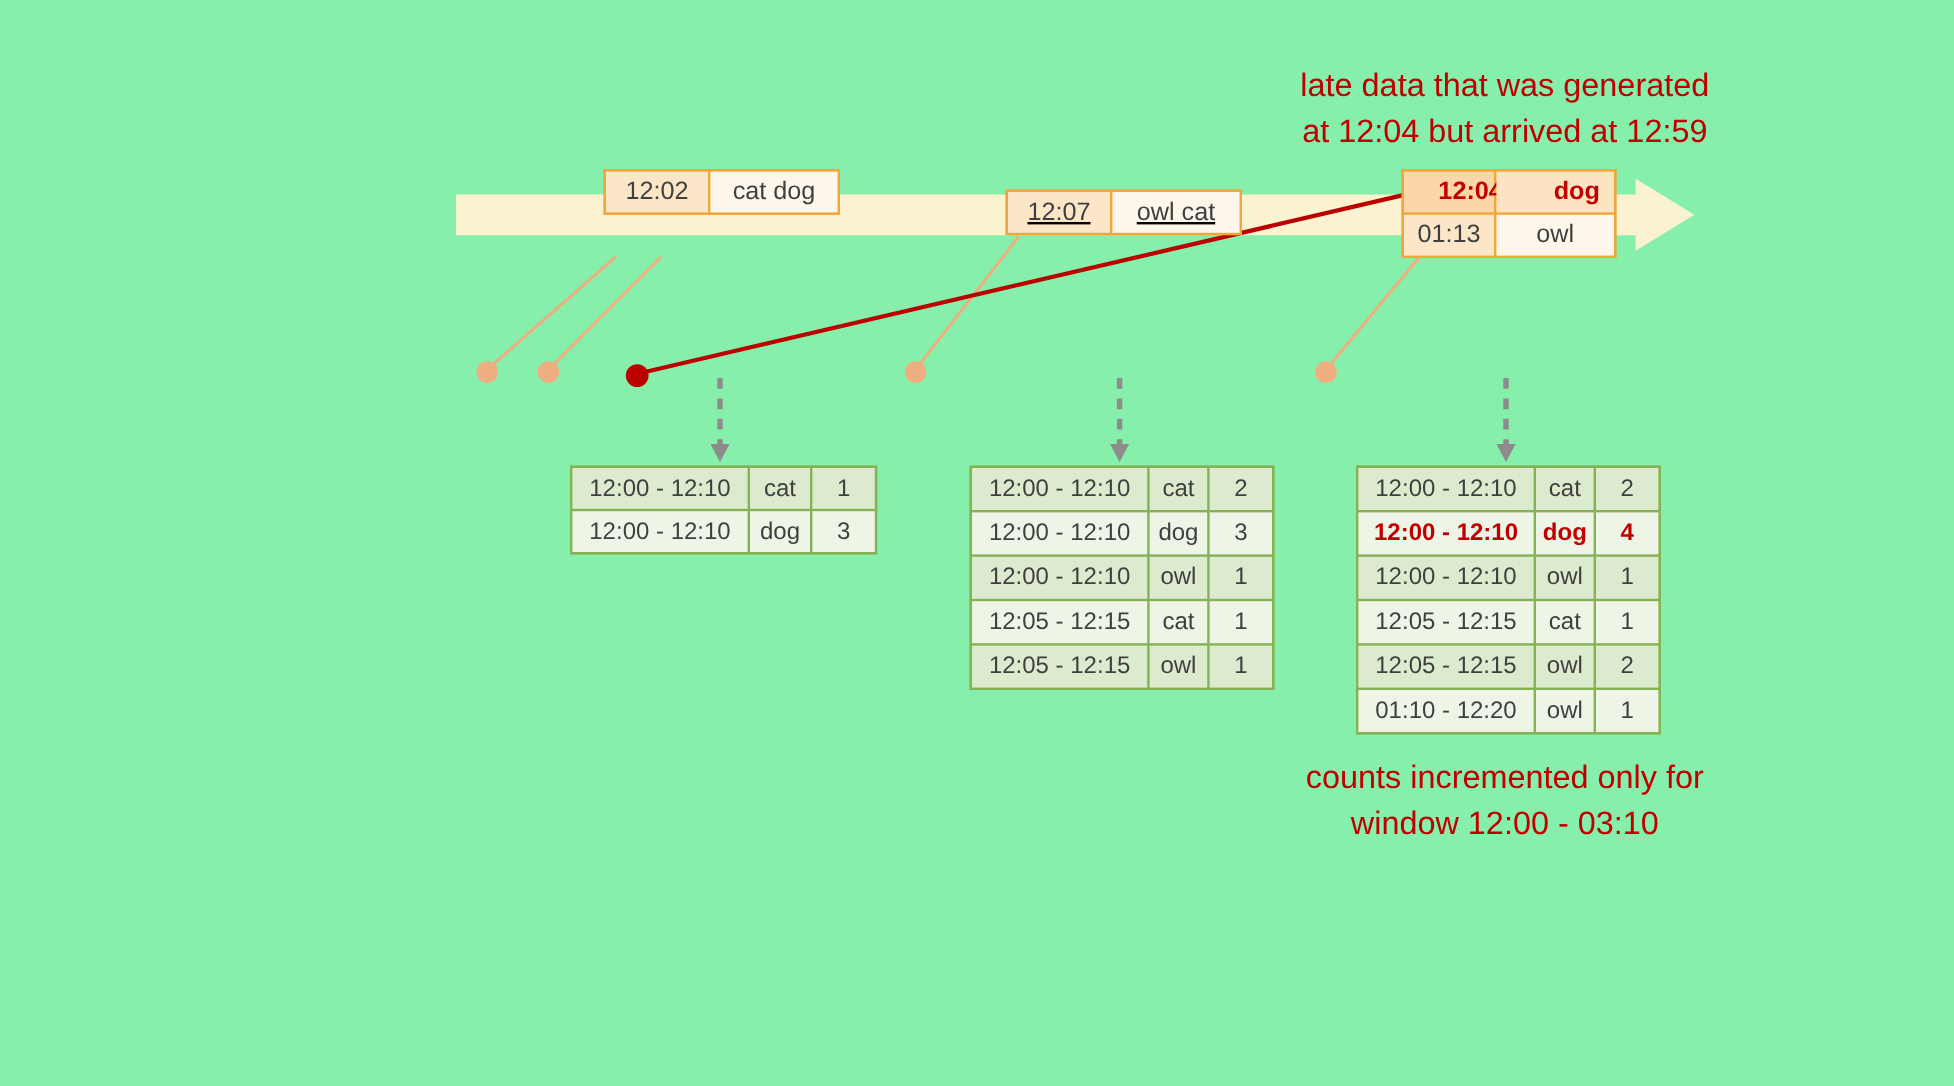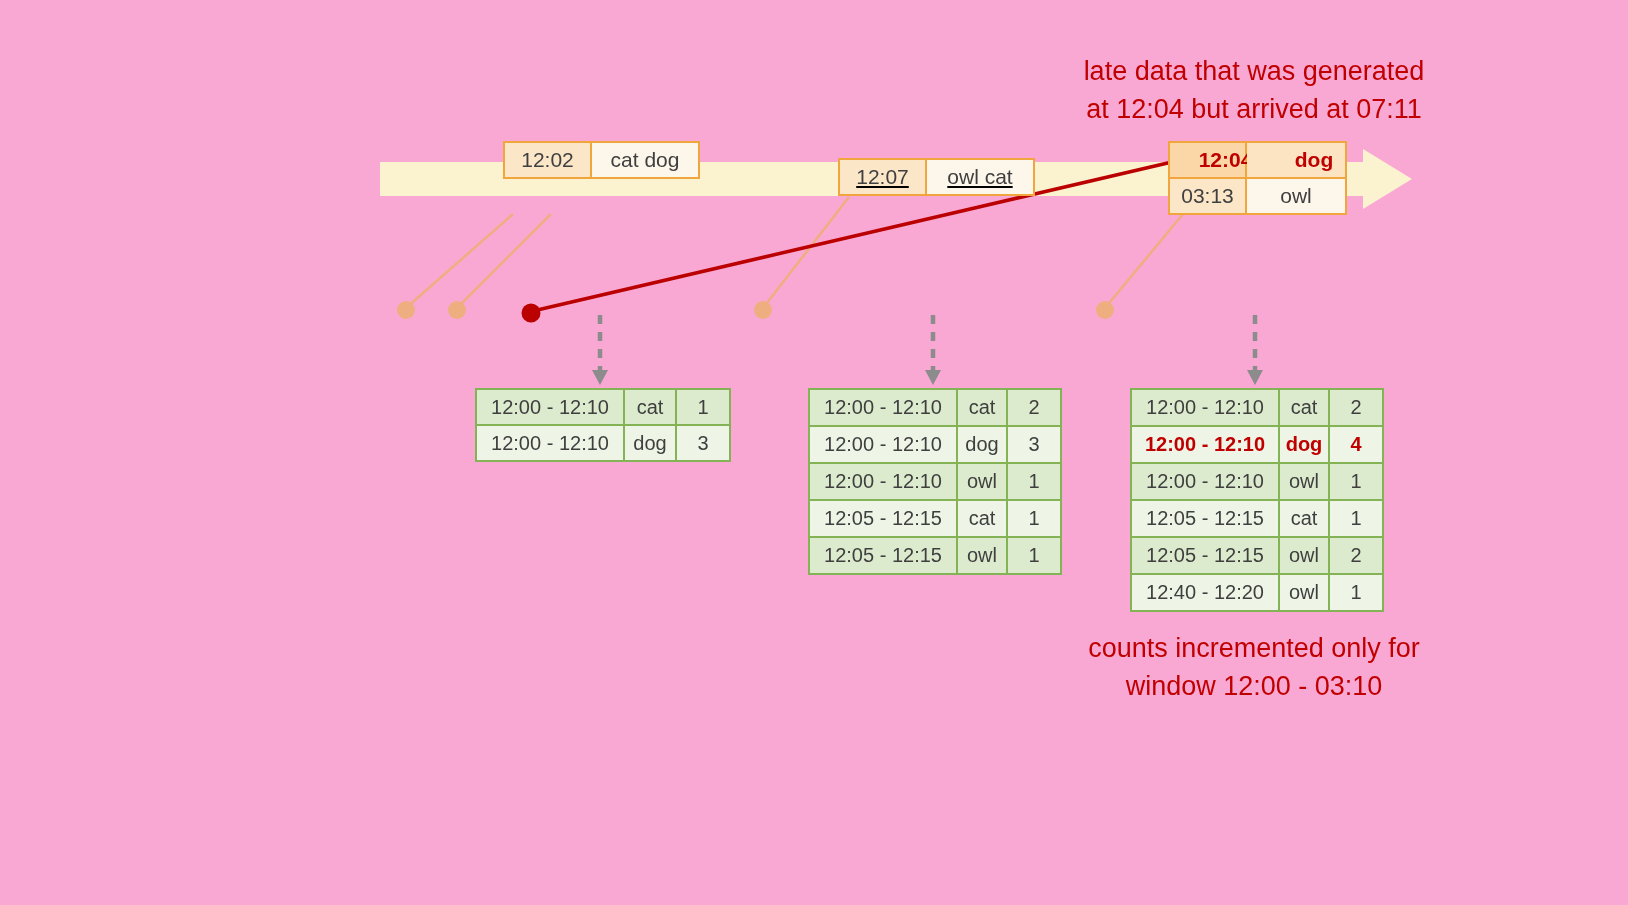--- a/index.html
+++ b/index.html
@@ -1,16 +1,16 @@
 <!DOCTYPE html>
 <html><head>
 <meta charset="utf-8">
 <style>
   html,body{margin:0;padding:0;background:#000;}
-  #stage{position:relative;width:1628px;height:905px;background:#f9a8d4;overflow:hidden;
+  #stage{position:relative;width:1628px;height:905px;background:#86efac;overflow:hidden;
          font-family:"Liberation Sans","DejaVu Sans",sans-serif;}
   #overlay{position:absolute;left:0;top:0;}
 
   .ann{position:absolute;width:500px;text-align:center;color:#c00000;
        font-size:27px;line-height:38px;font-weight:400;}
 
   
   .event-box{position:absolute;display:grid;gap:2px;background:#f0a63c;border:2px solid #f0a63c;z-index:2;}
   .event-row{display:grid;gap:2px;height:34px;}
   .cols-85{grid-template-columns:85px 1fr;}
@@ -60,21 +60,21 @@
     </g>
     <g fill="#8c8c8c">
       <polygon points="592,370 608,370 600,385"></polygon>
       <polygon points="925,370 941,370 933,385"></polygon>
       <polygon points="1247,370 1263,370 1255,385"></polygon>
     </g>
   </svg>
 
   <div class="ann" style="left:1004px;top:52px;">
     <div>late data that was generated</div>
-    <div>at 12:04 but arrived at 07:11</div>
+    <div>at 12:04 but arrived at 12:59</div>
   </div>
 
   <div class="event-box" style="left:503px;top:141px;width:193px;">
     <div class="event-row cols-85">
       <div class="ec time">12:02</div>
       <div class="ec words">cat dog</div>
     </div>
   </div>
 
   <div class="event-box" style="left:838px;top:158px;width:193px;text-decoration:underline;">
@@ -83,21 +83,21 @@
       <div class="ec words">owl cat</div>
     </div>
   </div>
 
   <div class="event-box" style="left:1168px;top:141px;width:175px;">
     <div class="event-row cols-75 late">
       <div class="ec time">12:04</div>
       <div class="ec words">dog</div>
     </div>
     <div class="event-row cols-75">
-      <div class="ec time">03:13</div>
+      <div class="ec time">01:13</div>
       <div class="ec words">owl</div>
     </div>
   </div>
 
   <div class="rtable t1" style="left:475px;top:388px;width:252px;">
     <div class="rrow dark">
       <div class="rc">12:00 - 12:10</div>
       <div class="rc">cat</div>
       <div class="rc">1</div>
     </div>
@@ -156,21 +156,21 @@
       <div class="rc">12:05 - 12:15</div>
       <div class="rc">cat</div>
       <div class="rc">1</div>
     </div>
     <div class="rrow dark">
       <div class="rc">12:05 - 12:15</div>
       <div class="rc">owl</div>
       <div class="rc">2</div>
     </div>
     <div class="rrow light">
-      <div class="rc">12:40 - 12:20</div>
+      <div class="rc">01:10 - 12:20</div>
       <div class="rc">owl</div>
       <div class="rc">1</div>
     </div>
   </div>
 
   <div class="ann" style="left:1004px;top:629px;">
     <div>counts incremented only for</div>
     <div>window 12:00 - 03:10</div>
   </div>
 

